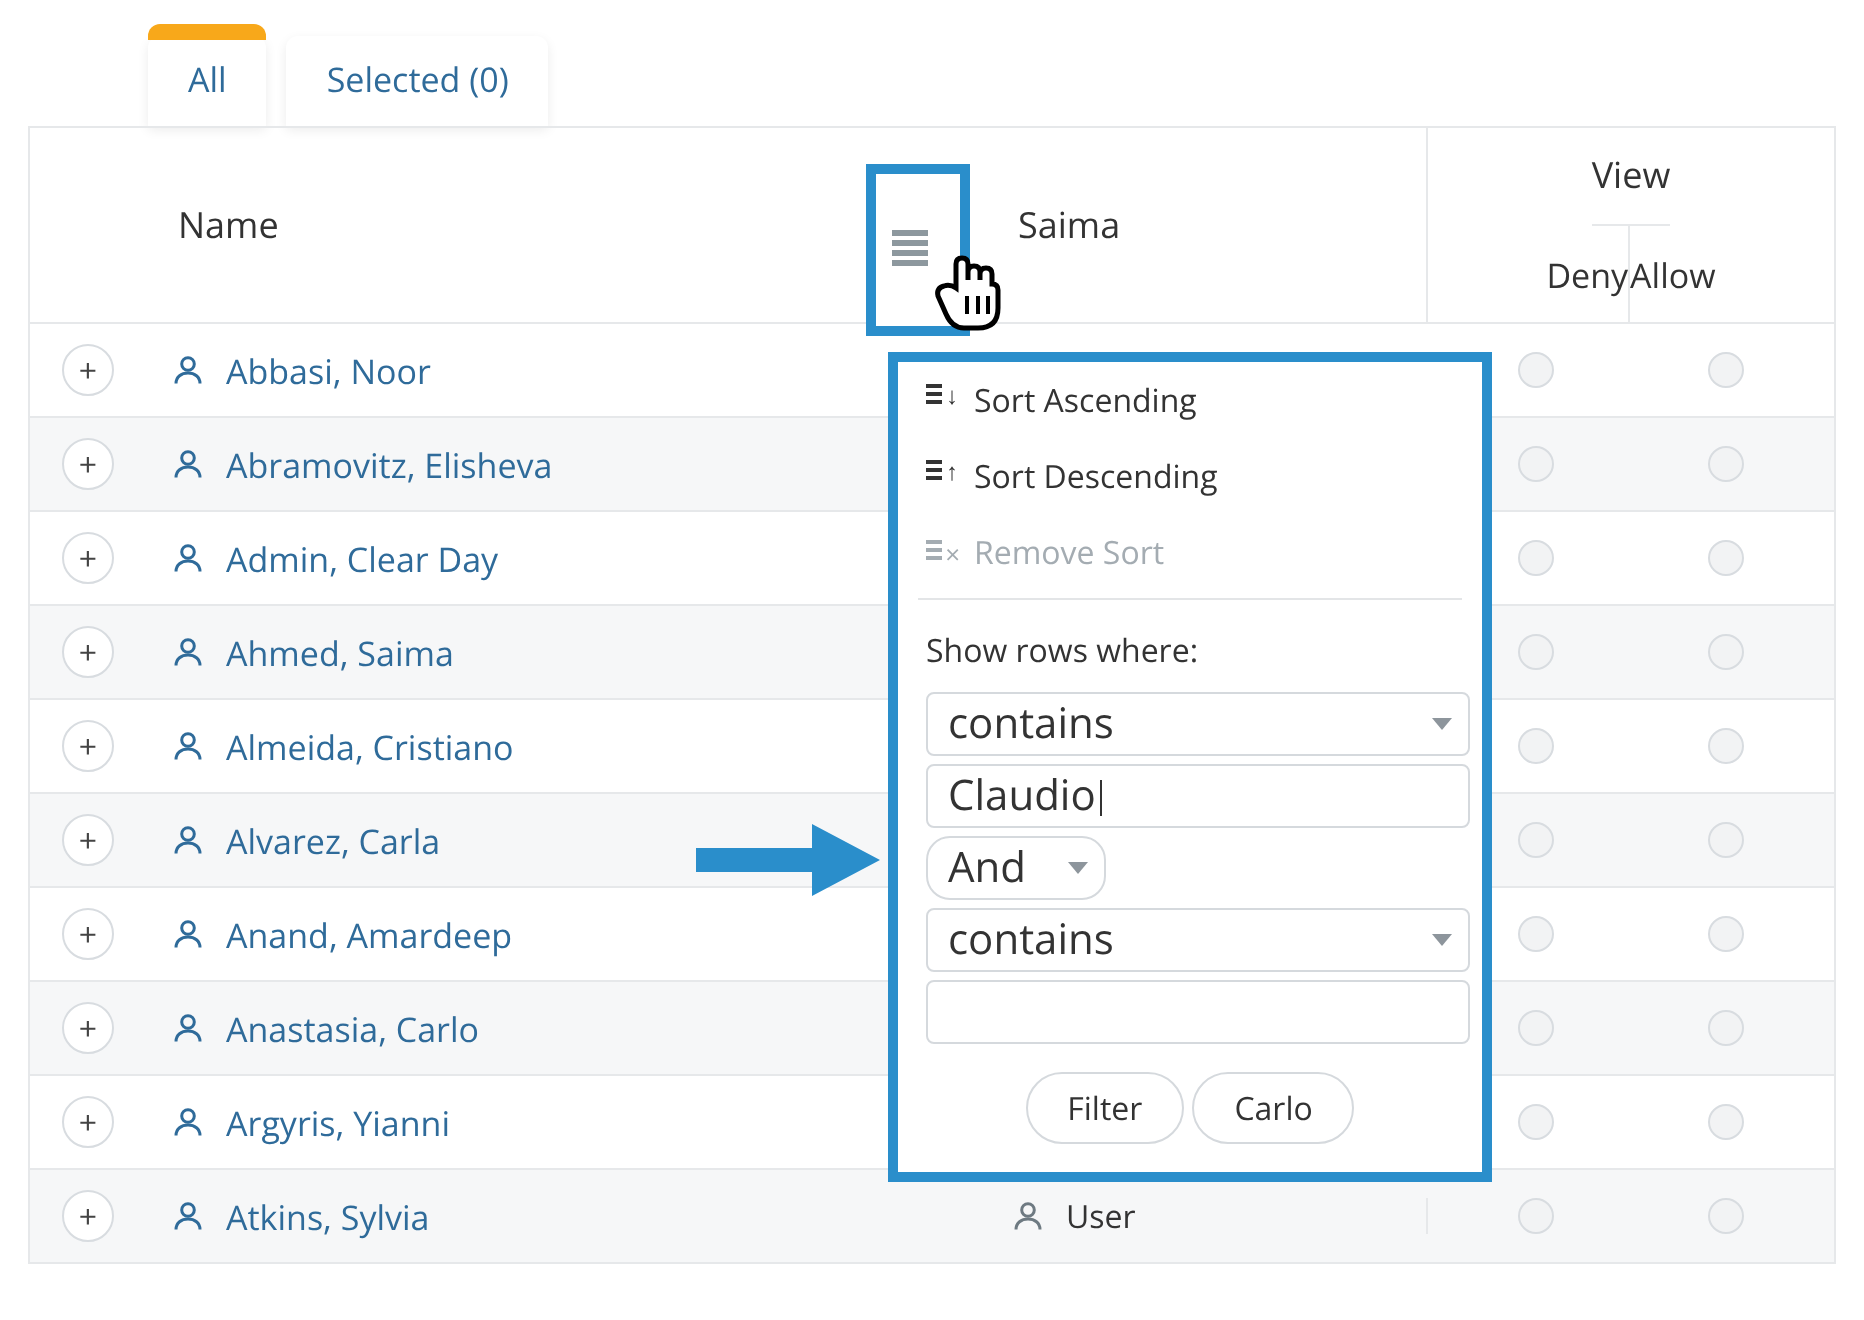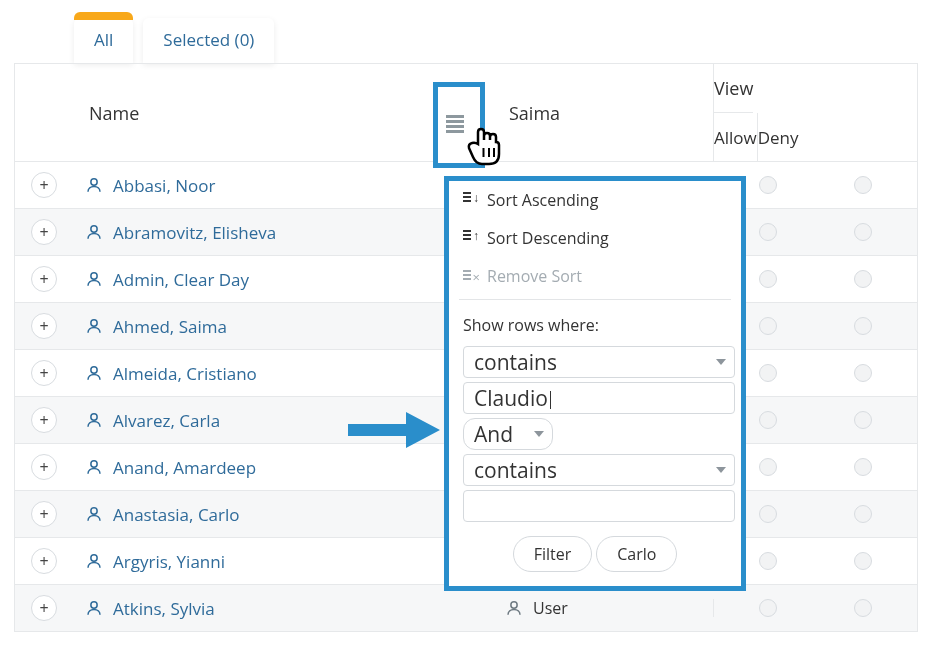--- a/index.html
+++ b/index.html
@@ -24,21 +24,21 @@
     border-radius: 6px 6px 0 0;
   }
 
   
   .grid { position: relative; margin: 0 14px; border: 1px solid #e6e8ea; border-top: none; }
   .grid-header { display: flex; height: 98px; border-top: 1px solid #e6e8ea; }
   .hcell { display: flex; align-items: center; padding: 0 16px; font-size: 18px; color: #333; border-right: 1px solid #e6e8ea; }
   .col-exp { width: 58px; border-right: none; }
   .col-name { flex: 0 0 420px; border-right: none; }
   .col-type { flex: 0 0 220px; position: relative; border-right: none; }
-  .col-view { flex: 1; display: flex; flex-direction: column; align-items: flex-start; padding: 0; border-right: none; border-left: 1px solid #e6e8ea; }
+  .col-view { flex: 1; display: flex; flex-direction: column; align-items: center; padding: 0; border-right: none; border-left: 1px solid #e6e8ea; }
   .view-top { flex: 1; display: flex; align-items: center; justify-content: center; border-bottom: 1px solid #e6e8ea; font-size: 18px; }
   .view-sub { flex: 1; display: flex; }
   .view-sub > div { flex: 1; display: flex; align-items: center; justify-content: center; font-size: 17px; color: #333; }
   .view-sub > div:first-child { border-right: 1px solid #e6e8ea; }
 
   
   .type-handle {
     position: absolute;
     left: 433px; top: 82px;
     width: 52px; height: 86px;
@@ -169,24 +169,24 @@
       </div>
       <div class="hcell col-type">
         <span>Saima</span>
       </div>
       <div class="col-view">
         <div class="view-top">
           <span>View</span>
         </div>
         <div class="view-sub">
           <div>
+            <span>Deny</span>
+          </div>
+          <div>
             <span>Allow</span>
-          </div>
-          <div>
-            <span>Deny</span>
           </div>
         </div>
       </div>
     </div>
 
     <div class="grid-body" id="grid-body">
 
     <div class="row">
           <div class="cell col-exp">
             <div class="exp-btn">

